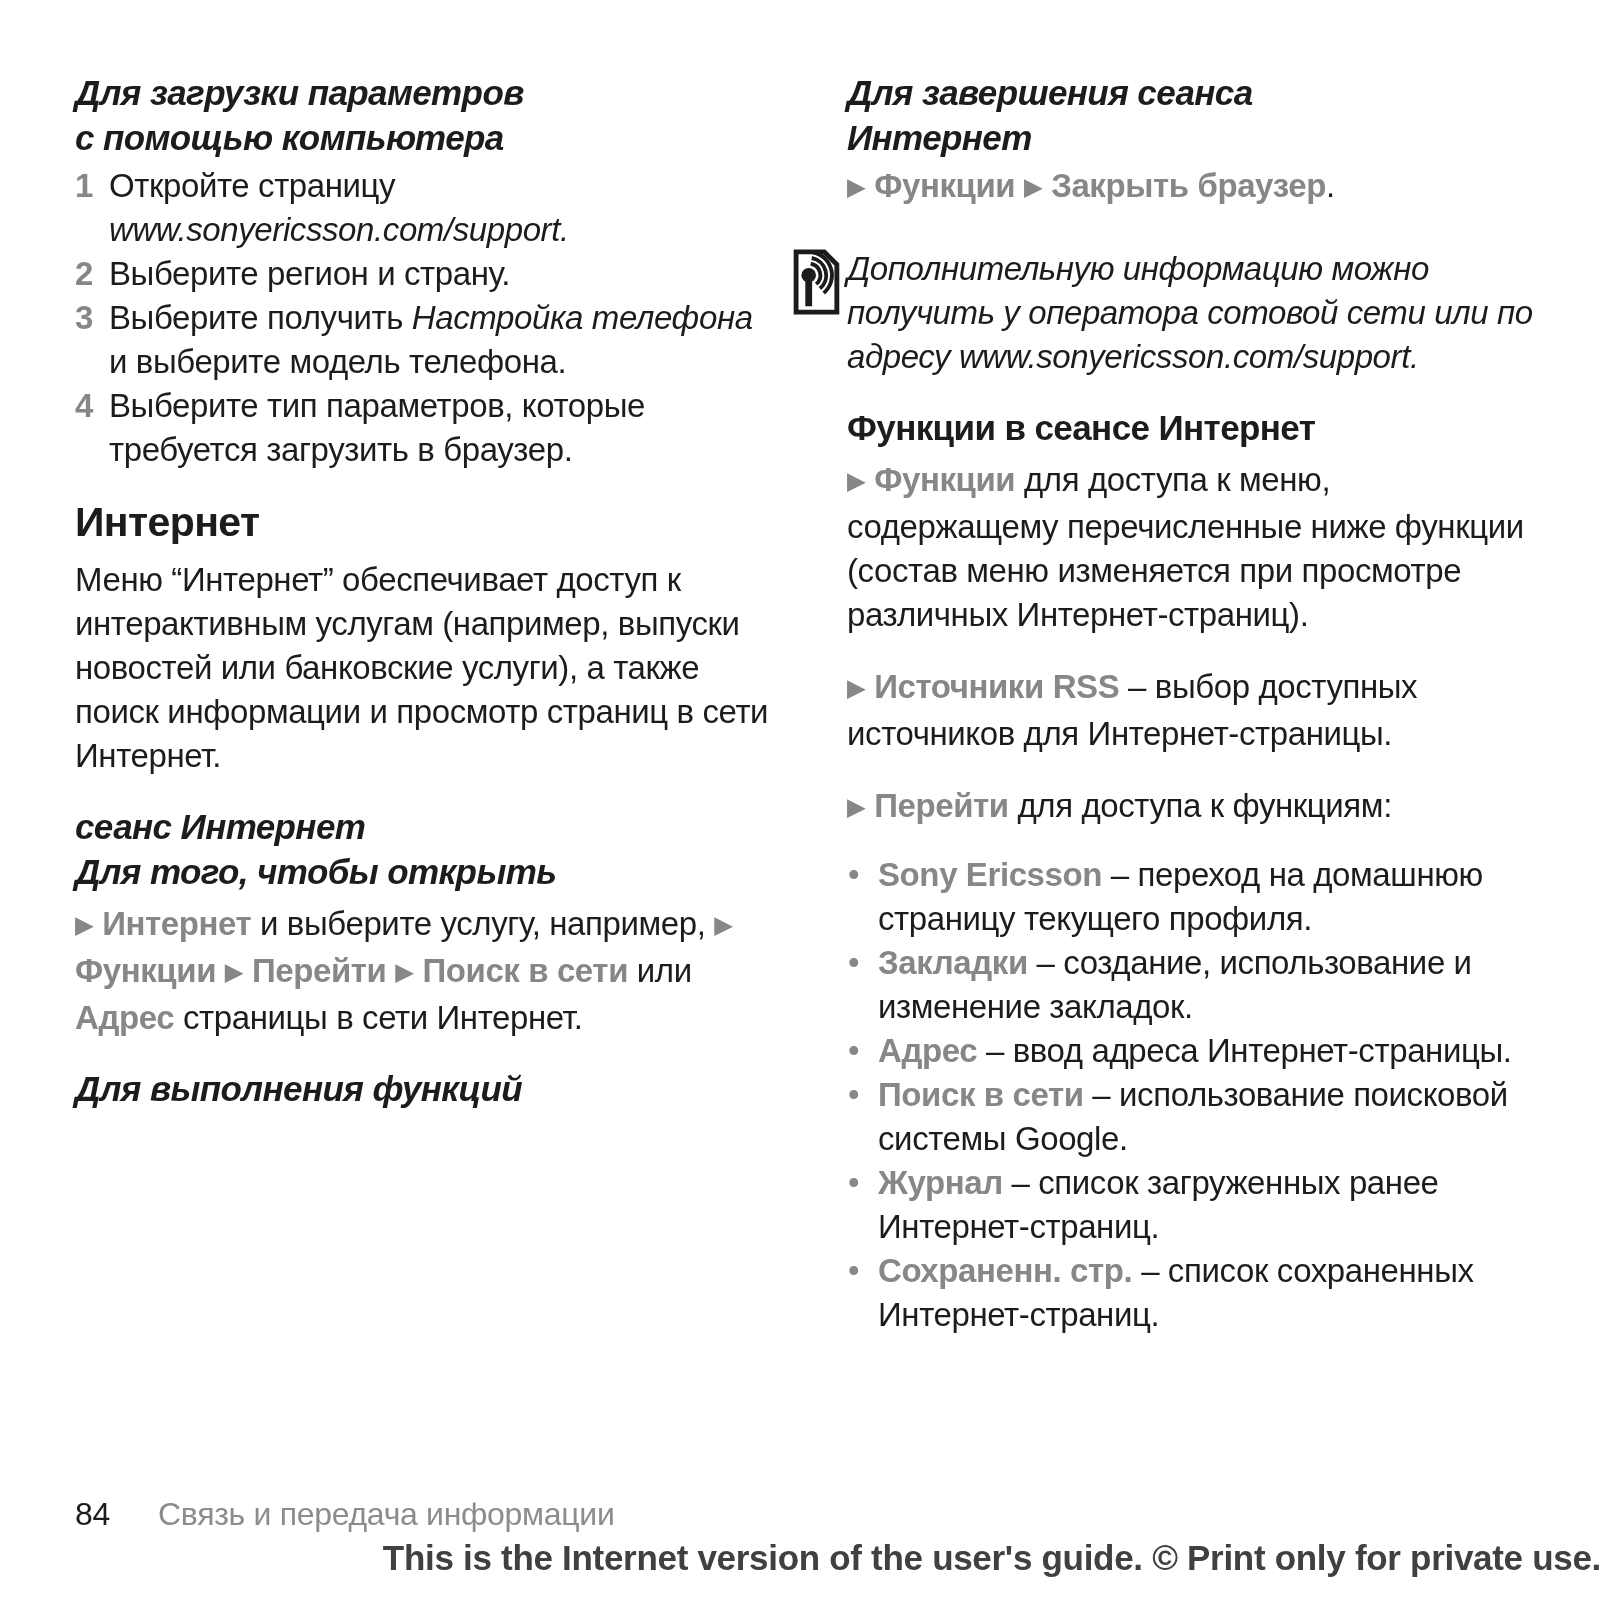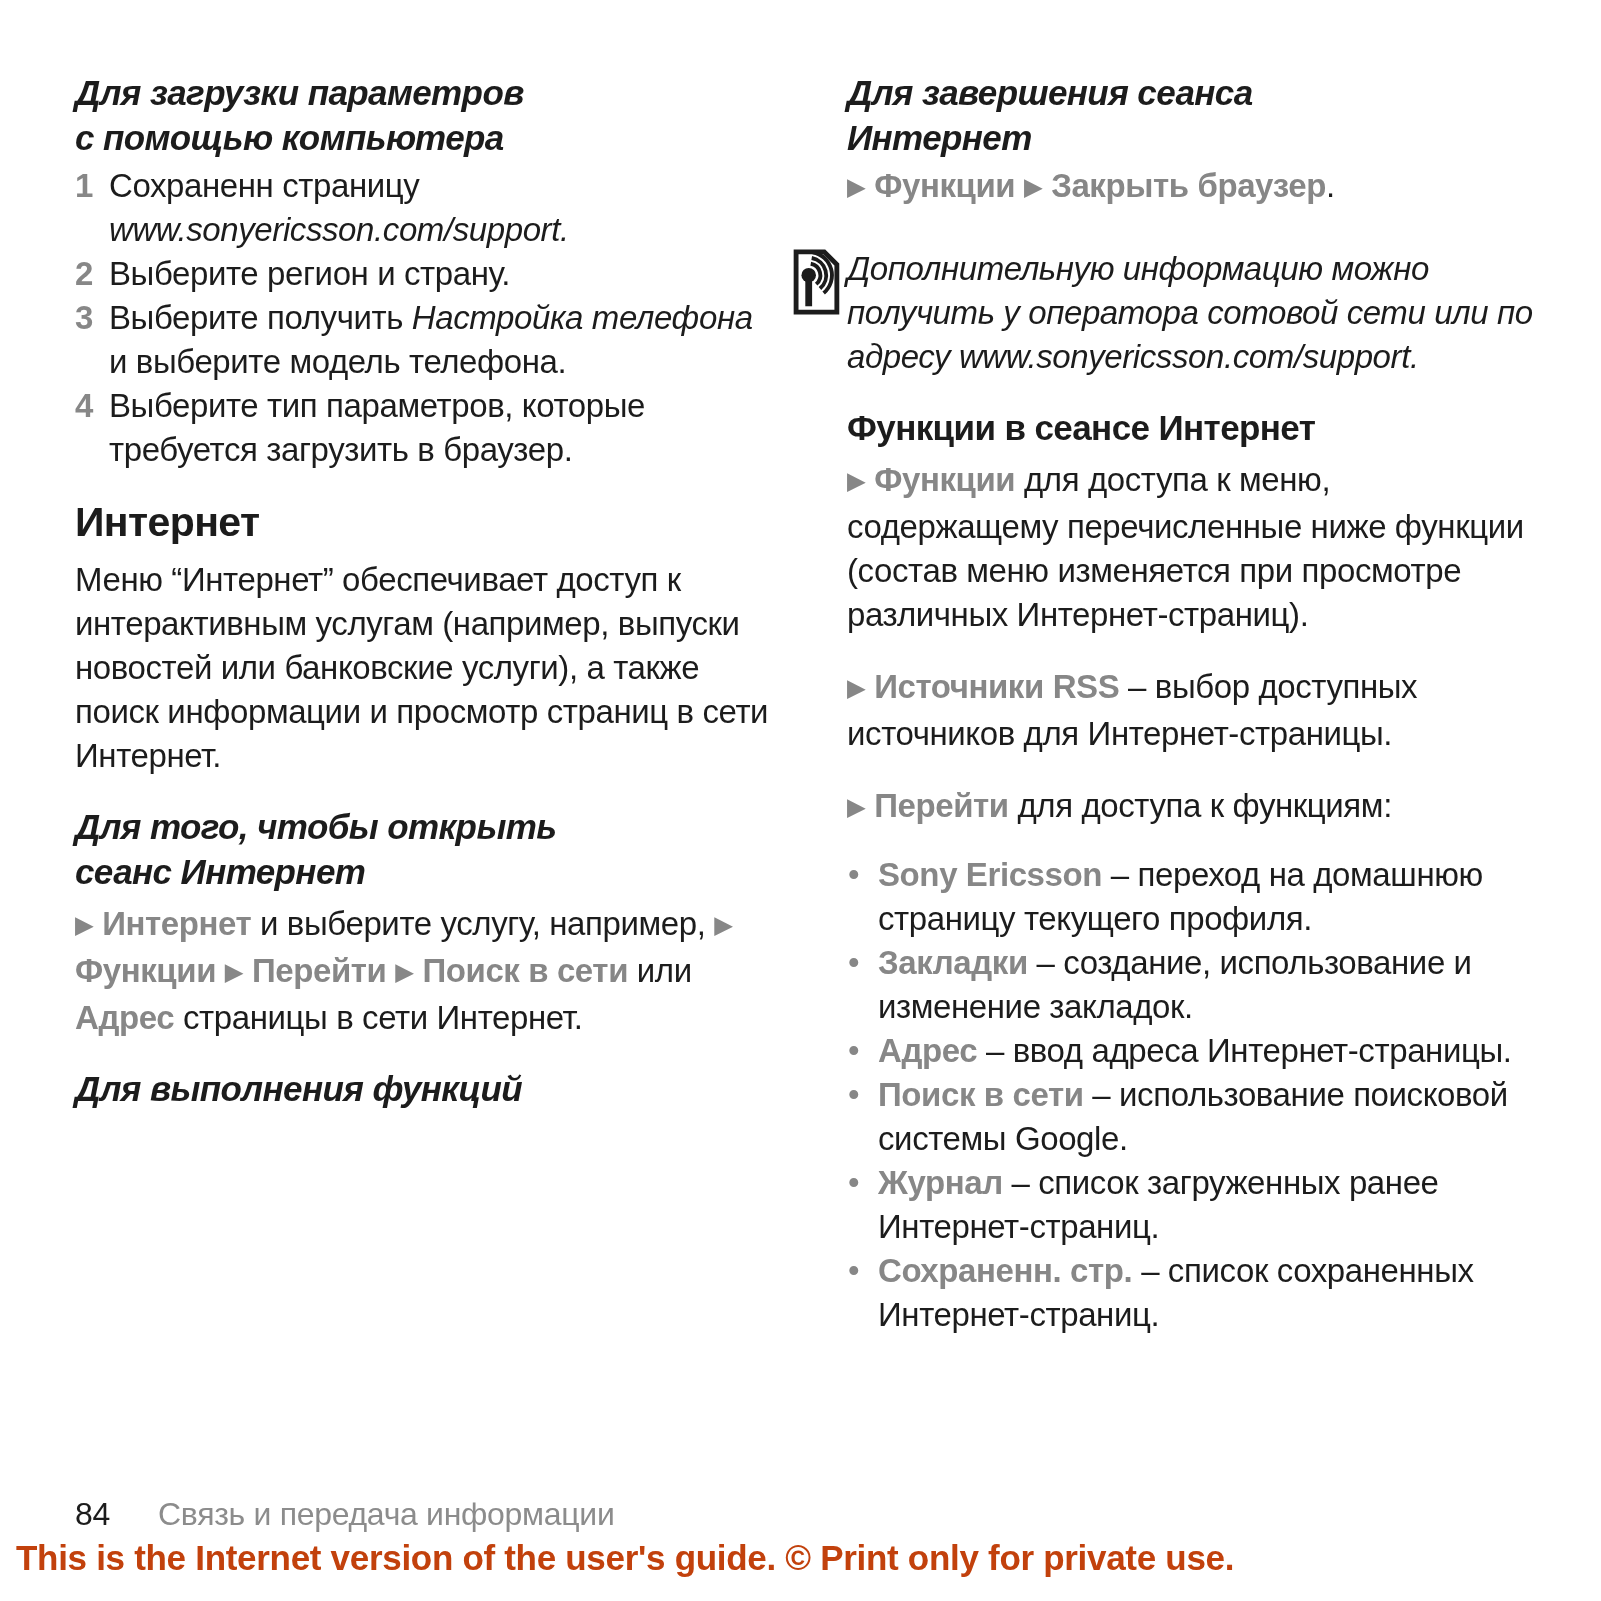--- a/index.html
+++ b/index.html
@@ -41,61 +41,61 @@
   .bullet-marker{position:absolute;left:1px;top:0;color:#878787;}
 
   .blk{margin-bottom:28px;}
   .blk-last{margin-bottom:22px;}
 
   .footer{position:absolute;left:75px;top:1496px;display:flex;align-items:flex-end;font-size:32px;letter-spacing:-0.3px;}
   .page-num{color:#1c1c1c;}
   .chapter{color:#8c8c8c;margin-left:48px;}
   .watermark{
     position:absolute;left:16px;right:0;top:1538px;
-    text-align:left;color:#c2410c;font-weight:bold;
+    text-align:right;color:#404040;font-weight:bold;
     font-size:35px;letter-spacing:-0.3px;
   }
 </style>
 </head>
 <body>
 
 <div class="page">
   <div class="columns">
 
     <div class="col col-left">
       <h3 class="h3">
         <span class="h-line">Для загрузки параметров</span>
         <span class="h-line">с помощью компьютера</span>
       </h3>
 
       <ol class="steps">
         <li class="step">
           <span class="step-num">1</span>
-          <span class="step-body"><span class="">Сохраненн страницу </span><span class="it nw">www.sonyericsson.com/support</span><span class="it">.</span></span>
+          <span class="step-body"><span class="">Откройте страницу </span><span class="it nw">www.sonyericsson.com/support</span><span class="it">.</span></span>
         </li>
         <li class="step">
           <span class="step-num">2</span>
           <span class="step-body"><span class="">Выберите регион и страну.</span></span>
         </li>
         <li class="step">
           <span class="step-num">3</span>
           <span class="step-body"><span class="">Выберите получить </span><span class="it">Настройка телефона</span><span class=""> и выберите модель телефона.</span></span>
         </li>
         <li class="step">
           <span class="step-num">4</span>
           <span class="step-body"><span class="">Выберите тип параметров, которые требуется загрузить в браузер.</span></span>
         </li>
       </ol>
 
       <h1 class="h1">Интернет</h1>
       <p>Меню “Интернет” обеспечивает доступ к интерактивным услугам (например, выпуски новостей или банковские услуги), а также поиск информации и просмотр страниц в сети Интернет.</p>
 
       <h3 class="h3 mt">
+        <span class="h-line">сеанс Интернет</span>
         <span class="h-line">Для того, чтобы открыть</span>
-        <span class="h-line">сеанс Интернет</span>
       </h3>
       <p class="mt-sm"><span class="arrow">▶</span><span class=""> </span><span class="ui">Интернет</span><span class=""> и выберите услугу, например, </span><span class="arrow">▶</span><span class=""> </span><span class="ui">Функции</span><span class=""> </span><span class="arrow">▶</span><span class=""> </span><span class="ui">Перейти</span><span class=""> </span><span class="arrow">▶</span><span class=""> </span><span class="ui">Поиск в сети</span><span class=""> или </span><span class="ui">Адрес</span><span class=""> страницы в сети Интернет.</span></p>
 
       <h3 class="h3 mt">Для выполнения функций</h3>
     </div>
 
     <div class="col col-right">
       <h3 class="h3">
         <span class="h-line">Для завершения сеанса</span>
         <span class="h-line">Интернет</span>

